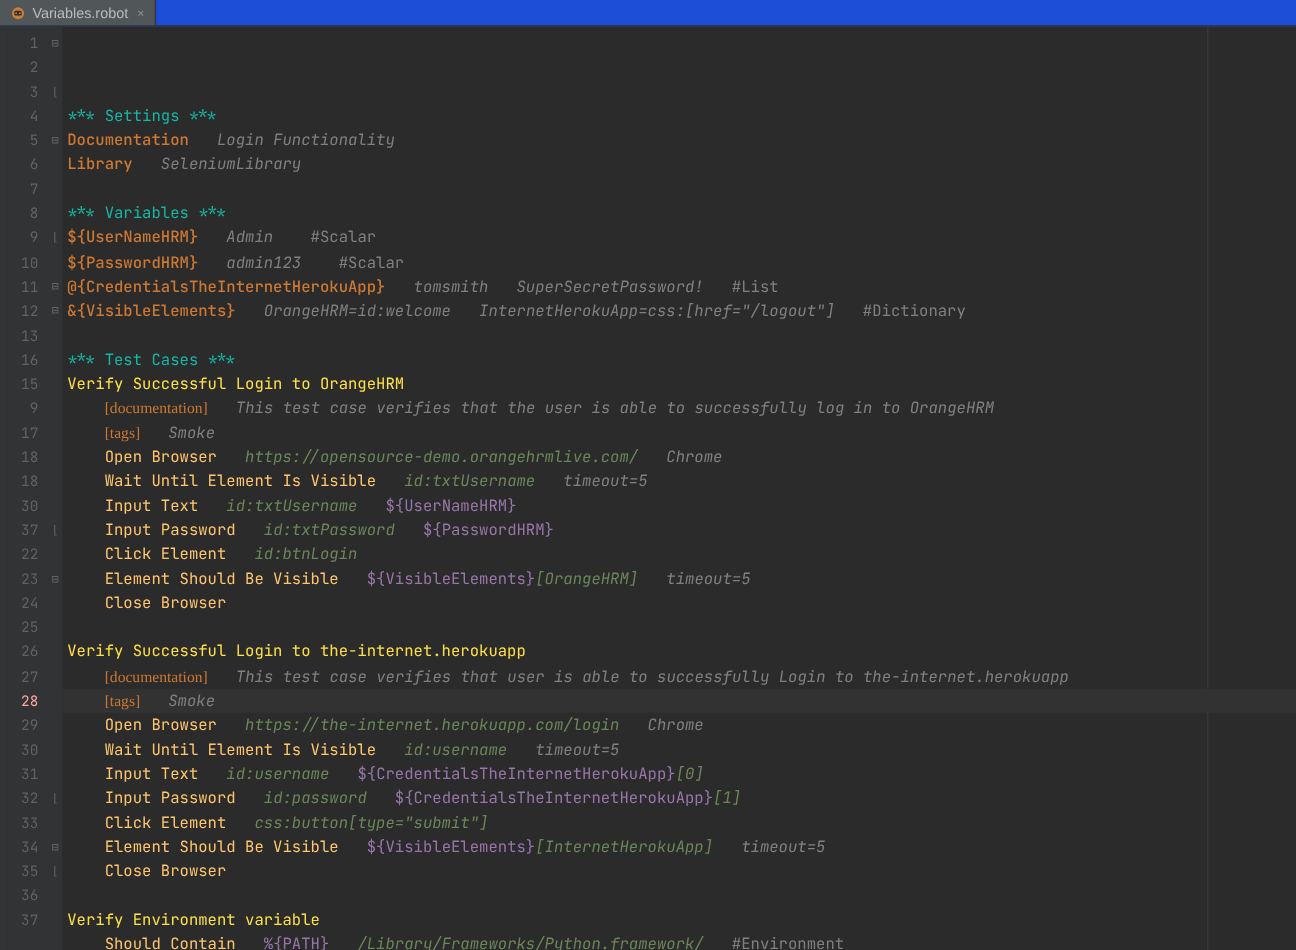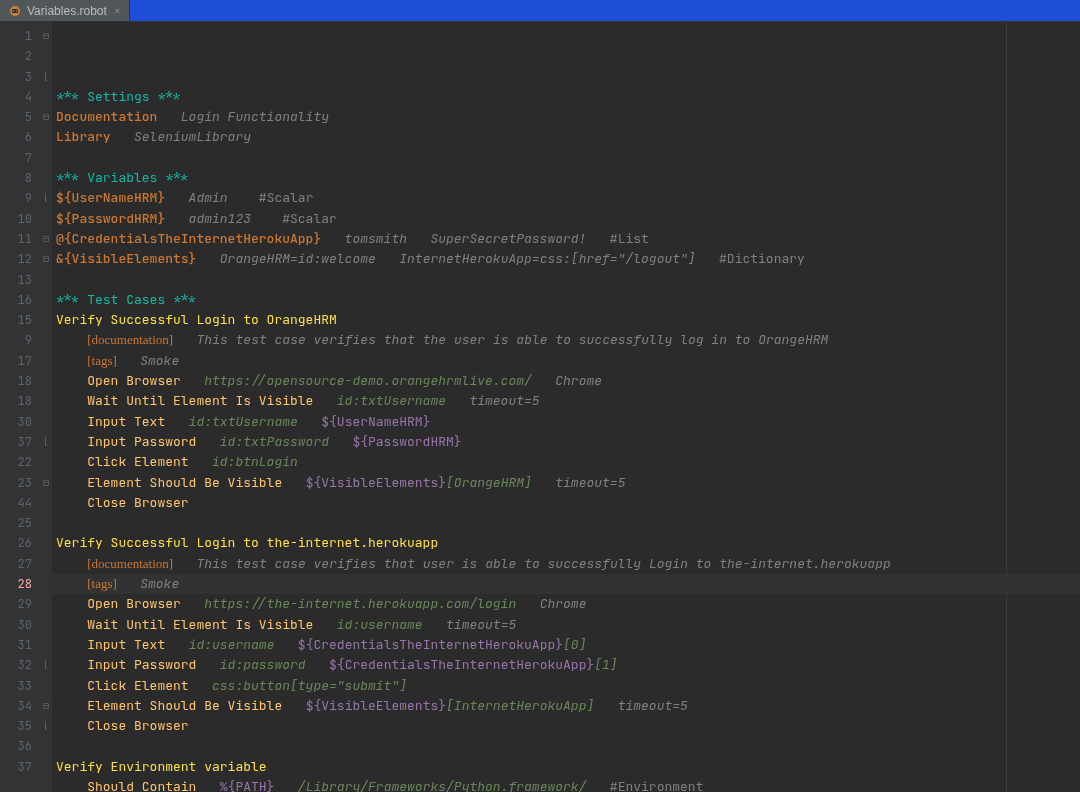--- a/index.html
+++ b/index.html
@@ -150,21 +150,21 @@
       <div>16</div>
       <div>15</div>
       <div>9</div>
       <div>17</div>
       <div>18</div>
       <div>18</div>
       <div>30</div>
       <div>37</div>
       <div>22</div>
       <div>23</div>
-      <div>44</div>
+      <div>24</div>
       <div>25</div>
       <div>26</div>
       <div>27</div>
       <div class="current">28</div>
       <div>29</div>
       <div>30</div>
       <div>31</div>
       <div>32</div>
       <div>33</div>
       <div>34</div>

